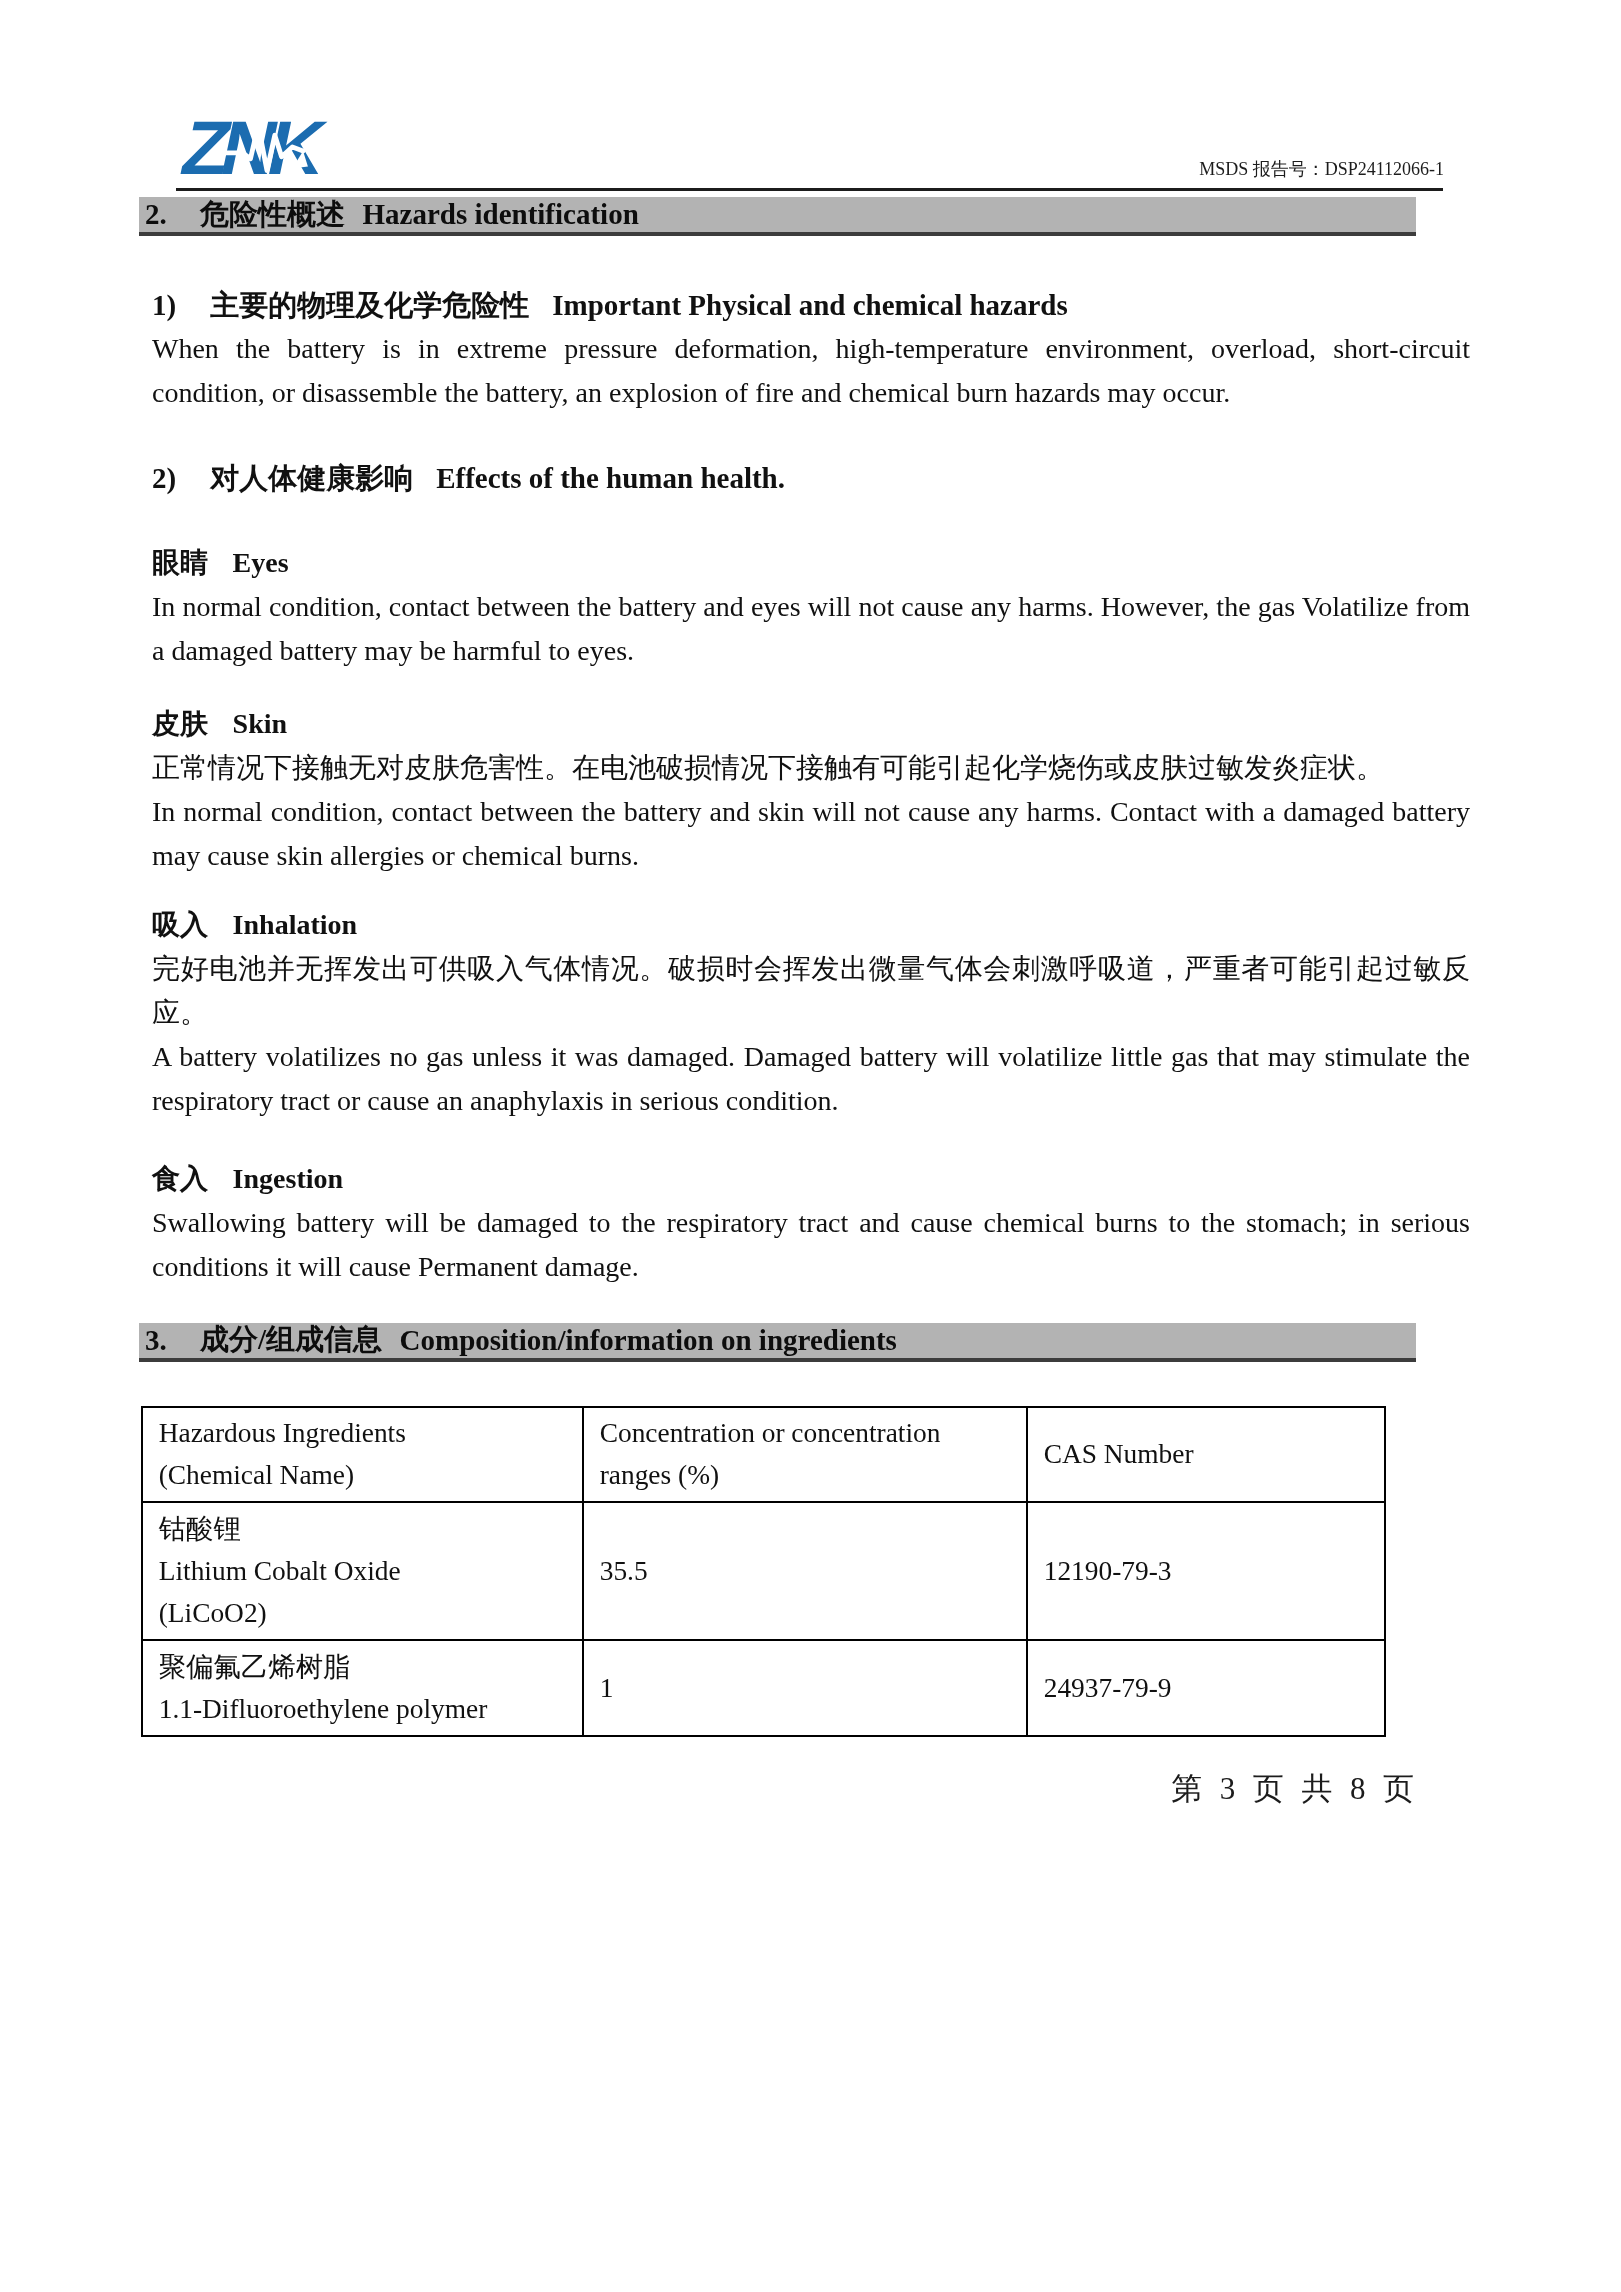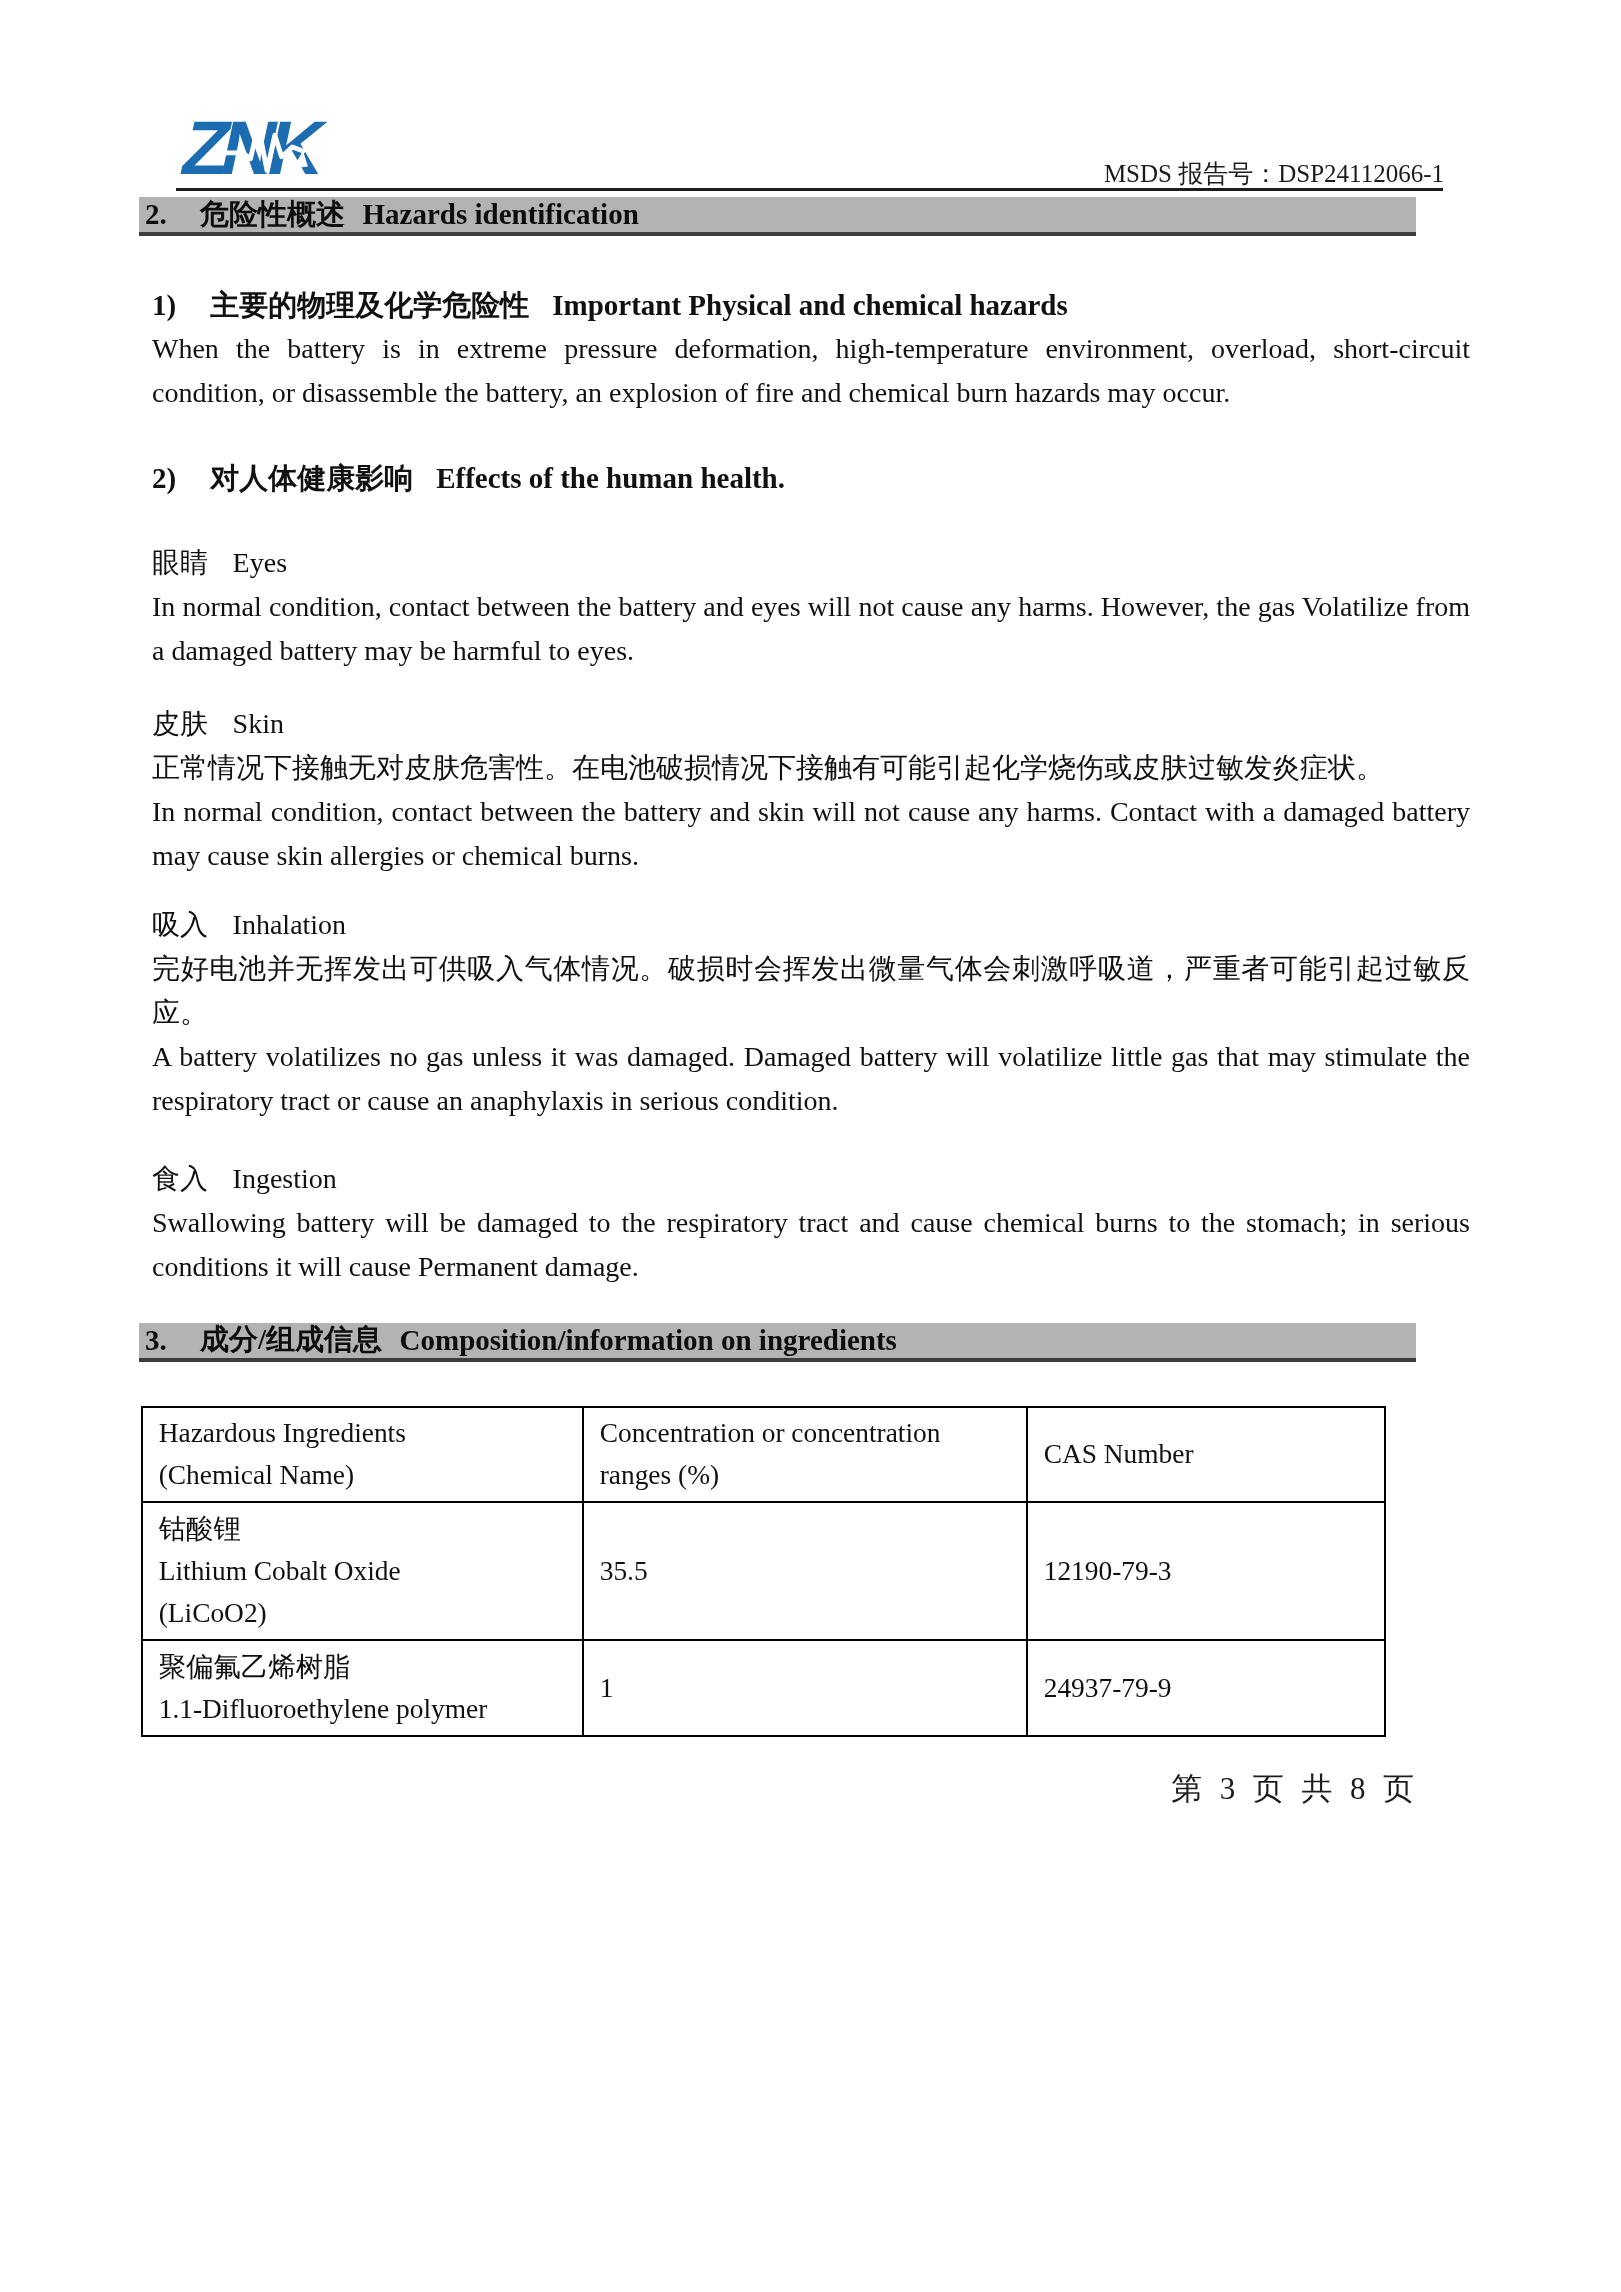--- a/index.html
+++ b/index.html
@@ -9,40 +9,40 @@
     background:#ffffff;
     font-family:"Liberation Serif","DejaVu Serif",serif;
     color:#111111;
     overflow:hidden;
   }
   
   .header{position:relative;height:197px;}
   .logo{position:absolute;left:174px;top:110px;width:186px;height:76px;}
   .report-no{
     position:absolute;right:177px;top:157px;
-    font-size:25px;color:#1c1c1c;white-space:nowrap;
+    font-size:18px;color:#1c1c1c;white-space:nowrap;
   }
   .header-rule{
     position:absolute;left:176px;top:188px;
     width:1267px;height:2.9px;background:#1c1c1c;
   }
   
   .section-bar{
     margin-left:139px;width:1277px;height:39px;
     background:#b3b3b3;border-bottom:4.9px solid #3c3c3c;
     display:flex;align-items:center;
     font-weight:bold;font-size:29px;color:#0d0d0d;
     padding-left:5.9px;box-sizing:border-box;
   }
   .section-bar .num{display:inline-block;min-width:55px;}
   .section-bar .zh{margin-right:17.6px;}
   .h-sub{font-weight:bold;font-size:29px;line-height:44px;margin:0 0 0 152px;width:1318px;}
   .h-sub .num{display:inline-block;min-width:51px;}
   .h-sub .zh{margin-right:15.7px;}
-  .h-min{font-weight:normal;font-size:28px;line-height:44px;margin:0 0 0 152px;width:1318px;}
+  .h-min{font-weight:bold;font-size:28px;line-height:44px;margin:0 0 0 152px;width:1318px;}
   .h-min .zh{margin-right:17.6px;}
   .para{font-size:28px;line-height:44px;text-align:justify;margin:0 0 0 152px;width:1318px;}
   .mt48{margin-top:47px;} .mt42{margin-top:41px;} .mt44{margin-top:41px;}
   .mt30{margin-top:29px;} .mt25{margin-top:24.5px;} .mt35{margin-top:34px;}
   
   table.comp{
     margin:44px 0 0 141px;
     border-collapse:collapse;table-layout:fixed;width:1243px;
     font-size:27.4px;color:#111;
   }

